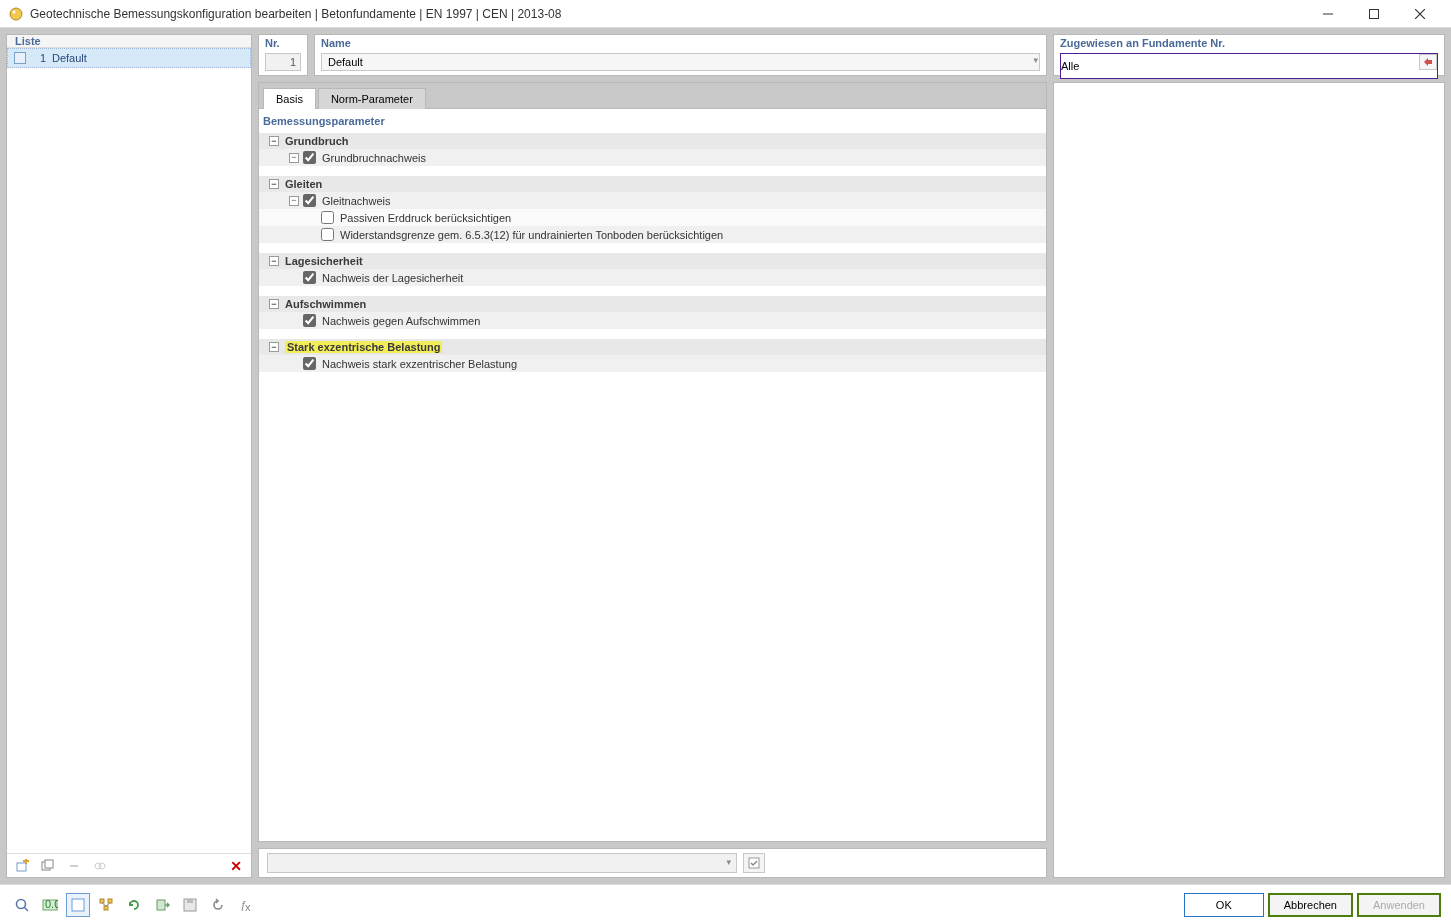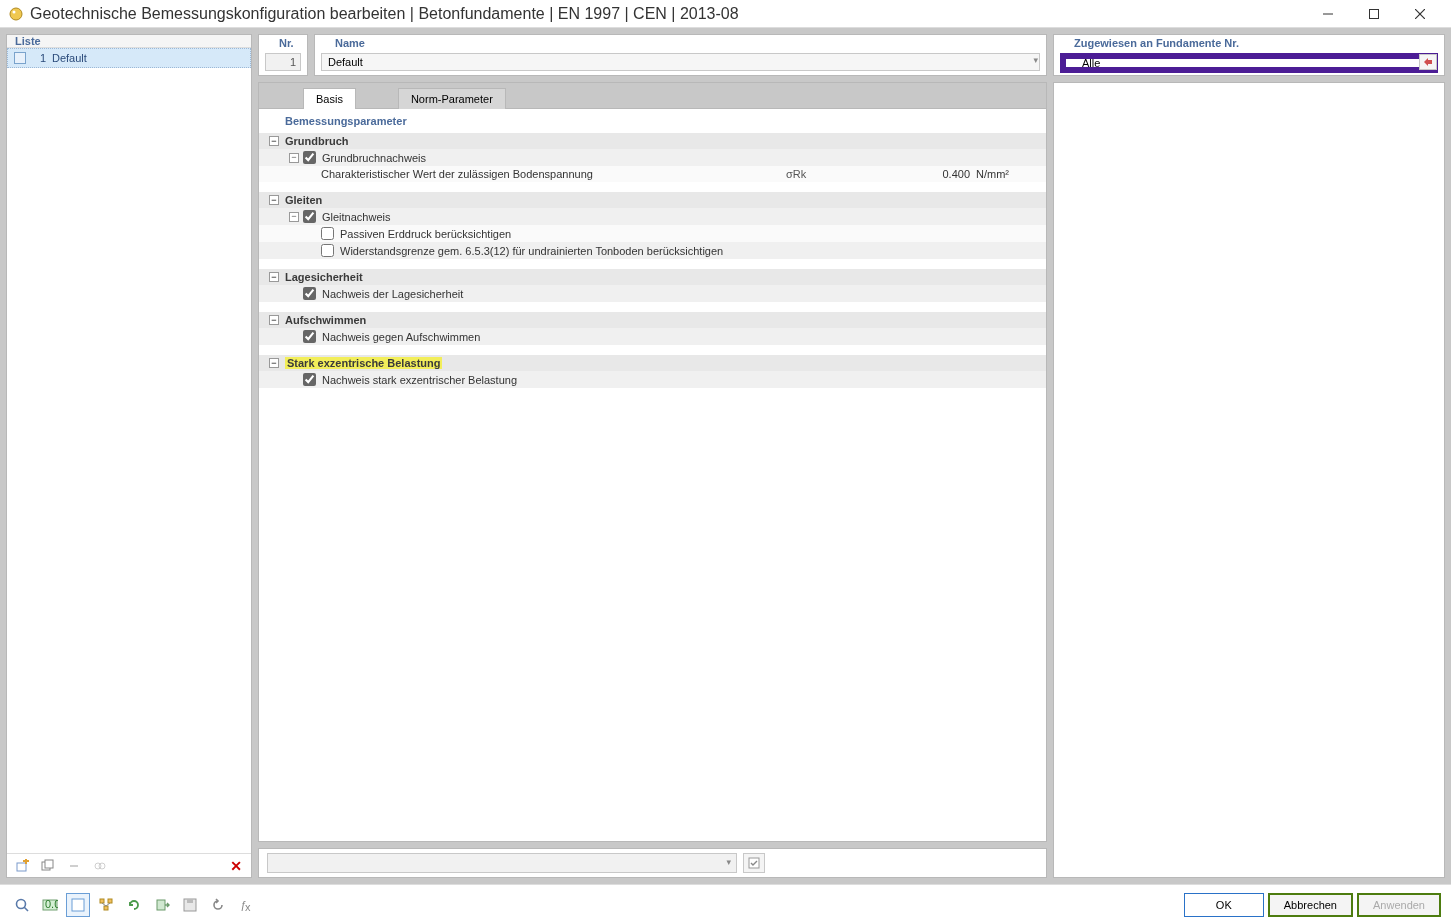--- a/index.html
+++ b/index.html
@@ -1,21 +1,21 @@
 <!DOCTYPE html>
 <html><head>
 <meta charset="utf-8">
 <style>
 * { box-sizing: border-box; margin: 0; padding: 0; font-family: "Segoe UI", Tahoma, sans-serif; font-size: 11px; }
 body { background: #fff; width: 1451px; height: 924px; overflow: hidden; display: flex; flex-direction: column; }
 
 
 .titlebar { height: 28px; background: #fff; display: flex; align-items: center; padding: 0 8px; border-bottom: 1px solid #ddd; }
 .titlebar .app-icon { width: 16px; height: 16px; margin-right: 6px; display:flex; align-items:center; justify-content:center; }
-.titlebar .title { flex: 1; color: #333; font-size: 16px; }
+.titlebar .title { flex: 1; color: #333; font-size: 12px; }
 .titlebar .win-btn { width: 46px; height: 28px; display: flex; align-items: center; justify-content: center; font-family: "Segoe MDL2 Assets", sans-serif; cursor: default; }
 
 
 .work { flex: 1; display: flex; background: #c8c8c8; padding: 6px; gap: 6px; }
 
 
 .left { width: 246px; background: #fff; border: 1px solid #b8b8b8; display: flex; flex-direction: column; }
 .left .hdr { color: #4a6a9a; font-weight: 600; padding: 0 8px; background: #f5f5f5; border-bottom: 1px solid #ddd; }
 .left .list { flex: 1; }
 .left .list .item { display: flex; align-items: center; height: 20px; padding: 0 6px; background: #d6e9f9; border: 1px dotted #9cb8d6; }
@@ -25,47 +25,47 @@
 .left .toolbar { height: 24px; display: flex; align-items: center; padding: 2px 4px; gap: 4px; border-top: 1px solid #ddd; }
 .left .toolbar .tbtn { width: 22px; height: 20px; border: 1px solid transparent; display:flex; align-items:center; justify-content:center; }
 .left .toolbar .spacer { flex: 1; }
 .left .toolbar .del { color: #c00; font-weight: bold; font-size: 14px; }
 
 
 .right { flex: 1; display: flex; flex-direction: column; gap: 0; }
 .top-row { display: flex; gap: 6px; height: 42px; }
 
 .field-box { background: #fff; border: 1px solid #b8b8b8; display: flex; flex-direction: column; }
-.field-box .lbl { color: #4a6a9a; font-weight: 600; padding: 2px 20px; font-size: 11px; }
+.field-box .lbl { color: #4a6a9a; font-weight: 600; padding: 2px 6px; font-size: 11px; }
 .field-box .val { padding: 2px 6px; display:flex; align-items:center; }
 .nr-box { width: 50px; }
 .nr-box .val input { width: 100%; border: 1px solid #c8c8c8; background: #f1f1f1; text-align: right; padding: 2px 4px; height: 18px; color: #555; }
 .name-box { flex: 1; }
 .name-box .val { position: relative; }
 .name-box .val input { width: 100%; border: 1px solid #c8c8c8; background: #f6f6f6; padding: 2px 22px 2px 6px; height: 18px; }
 .name-box .val .dd { position: absolute; right: 8px; top: 4px; color: #888; font-size: 9px; }
 .assigned-box { width: 392px; }
 .assigned-box .val { position: relative; }
-.assigned-box .val input { width: 100%; border: 6px solid #4c1d95; background: #fff; padding: 2px 22px 2px 16px; height: 20px; }
+.assigned-box .val input { width: 100%; border: 1px solid #4c1d95; background: #fff; padding: 2px 22px 2px 0; height: 26px; }
 .assigned-box .val .pick { position: absolute; right: 7px; top: 3px; width: 18px; height: 16px; border: 1px solid #c8c8c8; background: #f6f6f6; display:flex; align-items:center; justify-content:center; }
 
 
 .content-row { flex: 1; display: flex; gap: 6px; margin-top: 6px; }
 
 .center { flex: 1; background: #fff; border: 1px solid #b8b8b8; display: flex; flex-direction: column; }
 .right-side { width: 392px; background: #fff; border: 1px solid #b8b8b8; }
 
 
 .tabs { display: flex; background: #c8c8c8; padding: 4px 4px 0 4px; gap: 2px; }
-.tab { padding: 4px 12px; background: #d6d6d6; border: 1px solid #b8b8b8; border-bottom: none; cursor: default; position: relative; top: 1px; margin-left: 40px; }
+.tab { padding: 4px 12px; background: #d6d6d6; border: 1px solid #b8b8b8; border-bottom: none; cursor: default; position: relative; top: 1px; }
 .tab.active { background: #fff; z-index: 2; }
 .tab-content { flex: 1; background: #fff; border-top: 1px solid #b8b8b8; overflow: auto; }
 
 
-.section-title { color: #4a6a9a; font-weight: 600; padding: 6px 26px; }
+.section-title { color: #4a6a9a; font-weight: 600; padding: 6px 4px; }
 .tree-group { }
 .group-hdr { background: #e8e8e8; padding: 2px 10px; display: flex; align-items: center; gap: 6px; font-weight: 600; color: #3a3a3a; }
 .group-hdr .expander { width: 10px; height: 10px; border: 1px solid #999; background: #fff; display:flex; align-items:center; justify-content:center; font-size: 9px; line-height: 1; color: #555; }
 .tree-row { display: flex; align-items: center; padding: 2px 10px; background: #fafafa; }
 .tree-row.alt { background: #f0f0f0; }
 .tree-row .indent { display:inline-block; }
 .tree-row .expander { width: 10px; height: 10px; border: 1px solid #999; background: #fff; display:flex; align-items:center; justify-content:center; font-size: 9px; line-height: 1; color:#555; margin-right: 4px; }
 .tree-row input[type=checkbox] { width: 13px; height: 13px; margin-right: 6px; accent-color: #666; }
 .tree-row .label { color: #333; }
 .tree-row .col-sym { margin-left: auto; width: 90px; color: #555; }
@@ -207,27 +207,20 @@
               <div class="group-hdr">
                 <span class="expander">−</span>
                 <span>Grundbruch</span>
               </div>
               <div class="tree-row alt">
                 <span class="indent" style="width:20px"></span>
                 <span class="expander">−</span>
                 <input type="checkbox" checked="" style="">
                 <span class="label">Grundbruchnachweis</span>
               </div>
-              <div class="tree-row">
-                <span class="indent" style="width:52px"></span>
-                <span class="label">Charakteristischer Wert der zulässigen Bodenspannung</span>
-                <span class="col-sym">σRk</span>
-                <span class="col-val">0.400</span>
-                <span class="col-unit">N/mm²</span>
-              </div>
             </div>
             <div class="spacer-row"></div>
 
             <div class="tree-group">
               <div class="group-hdr">
                 <span class="expander">−</span>
                 <span>Gleiten</span>
               </div>
               <div class="tree-row alt">
                 <span class="indent" style="width:20px"></span>

